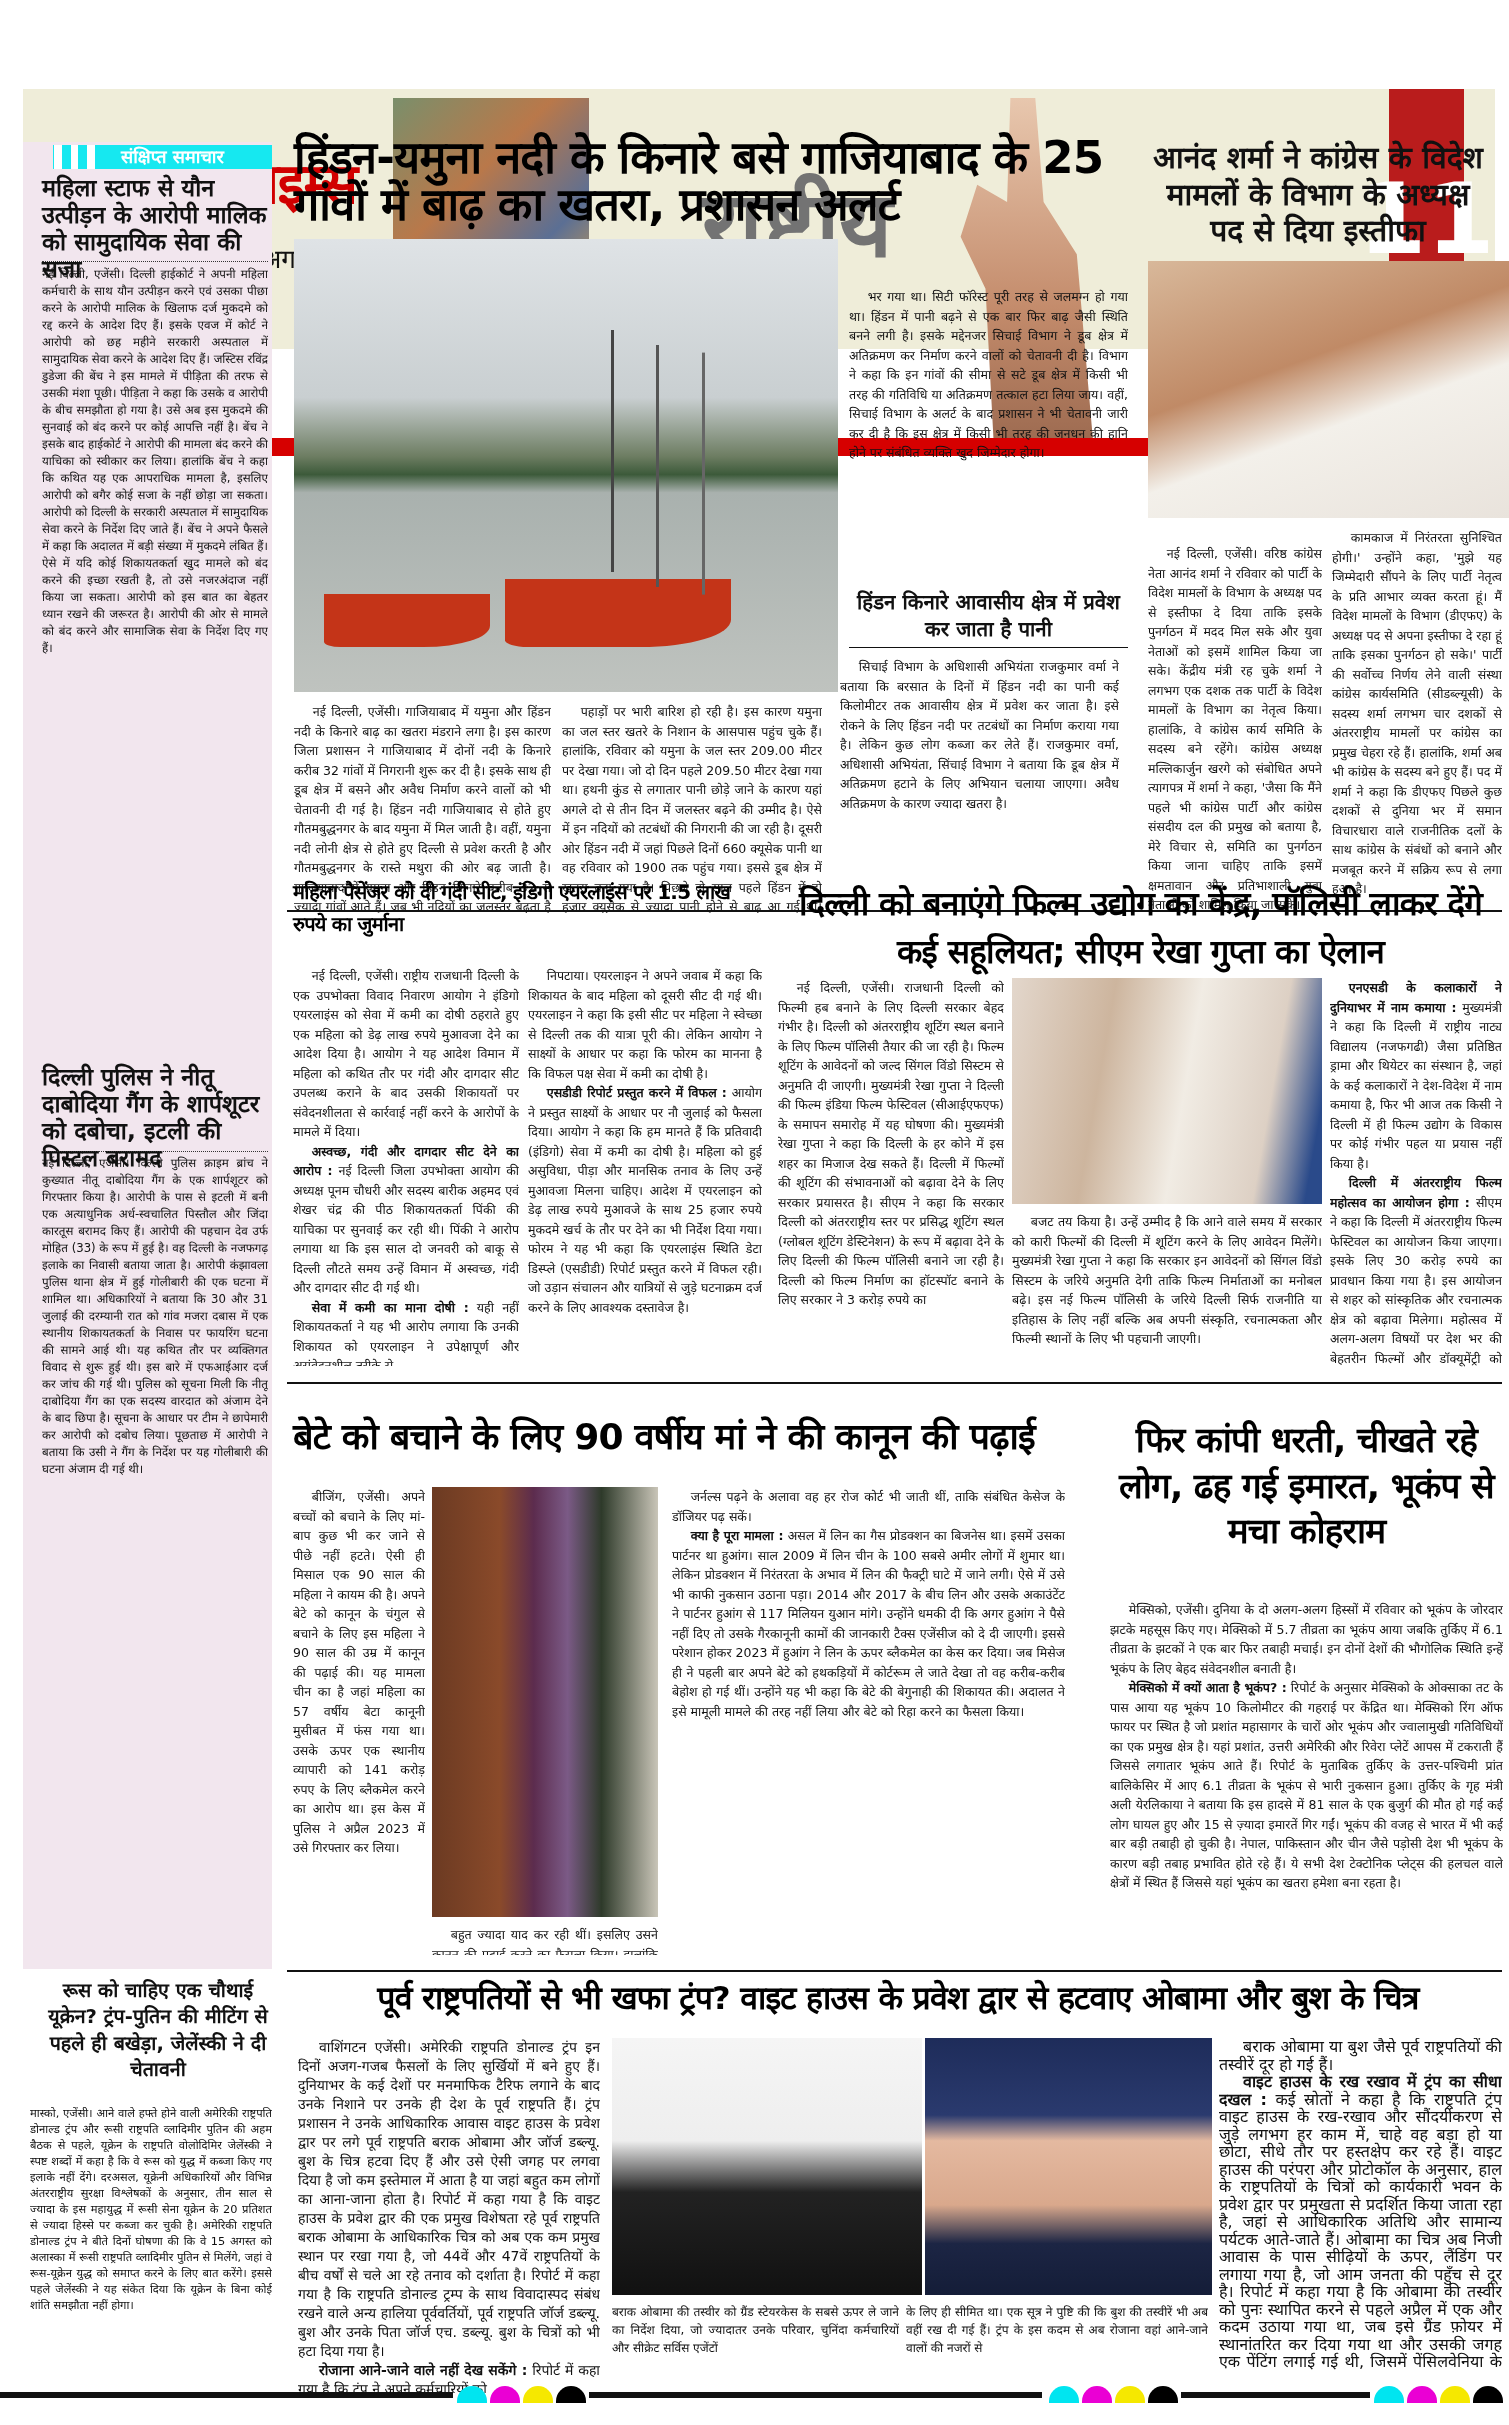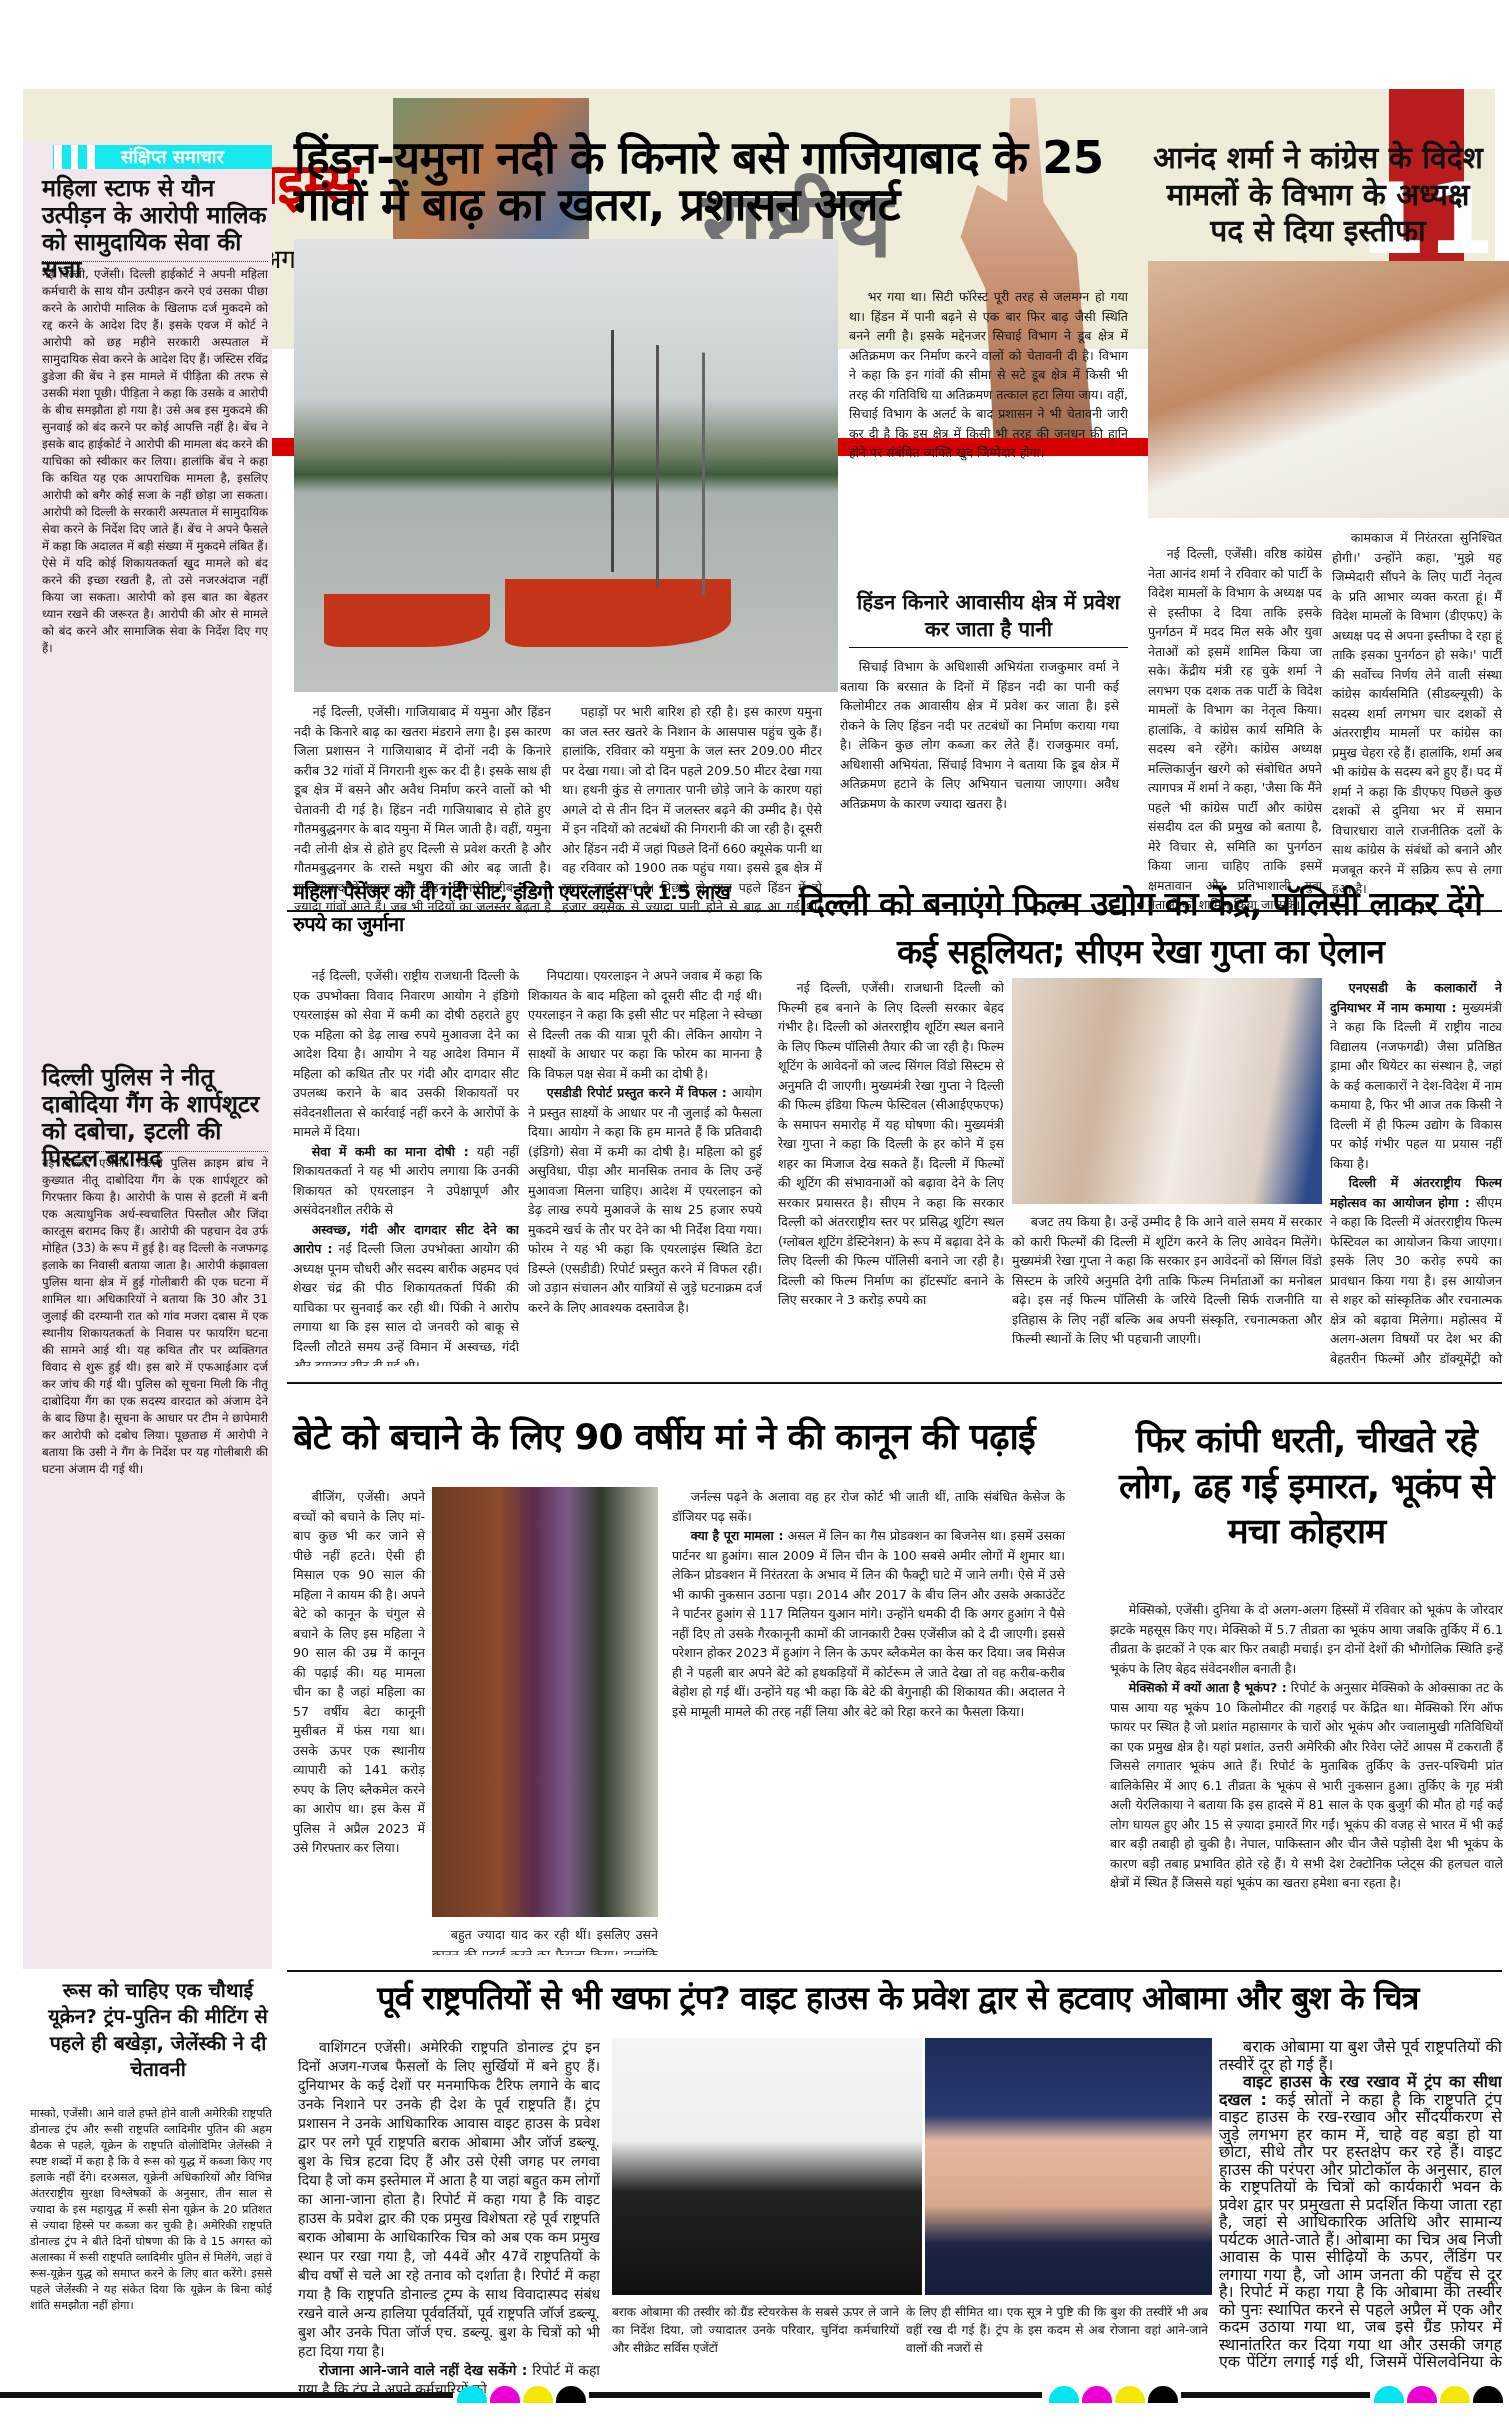--- a/index.html
+++ b/index.html
@@ -88,22 +88,22 @@
   </div>
 <div class="abs body" style="left:1332px;top:528px;width:170px;height:377px;overflow:hidden">
     <p>कामकाज में निरंतरता सुनिश्चित होगी।' उन्होंने कहा, 'मुझे यह जिम्मेदारी सौंपने के लिए पार्टी नेतृत्व के प्रति आभार व्यक्त करता हूं। मैं विदेश मामलों के विभाग (डीएफए) के अध्यक्ष पद से अपना इस्तीफा दे रहा हूं ताकि इसका पुनर्गठन हो सके।' पार्टी की सर्वोच्च निर्णय लेने वाली संस्था कांग्रेस कार्यसमिति (सीडब्ल्यूसी) के सदस्य शर्मा लगभग चार दशकों से अंतरराष्ट्रीय मामलों पर कांग्रेस का प्रमुख चेहरा रहे हैं। हालांकि, शर्मा अब भी कांग्रेस के सदस्य बने हुए हैं। पद में शर्मा ने कहा कि डीएफए पिछले कुछ दशकों से दुनिया भर में समान विचारधारा वाले राजनीतिक दलों के साथ कांग्रेस के संबंधों को बनाने और मजबूत करने में सक्रिय रूप से लगा हुआ है।</p>
   </div>
 
 <div class="abs rule" style="left:287px;top:910px;width:1215px;height:1.5px"></div>
 
 <div class="abs hl" style="left:293px;top:876px;width:468px;font-size:20px;line-height:1.6">महिला पैसेंजर को दी गंदी सीट, इंडिगो एयरलाइंस पर 1.5 लाख रुपये का जुर्माना</div>
 <div class="abs body" style="left:293px;top:966px;width:226px;height:400px;overflow:hidden">
   <p>नई दिल्ली, एजेंसी। राष्ट्रीय राजधानी दिल्ली के एक उपभोक्ता विवाद निवारण आयोग ने इंडिगो एयरलाइंस को सेवा में कमी का दोषी ठहराते हुए एक महिला को डेढ़ लाख रुपये मुआवजा देने का आदेश दिया है। आयोग ने यह आदेश विमान में महिला को कथित तौर पर गंदी और दागदार सीट उपलब्ध कराने के बाद उसकी शिकायतों पर संवेदनशीलता से कार्रवाई नहीं करने के आरोपों के मामले में दिया।</p>
+  <p><b>अस्वच्छ, गंदी और दागदार सीट देने का आरोप :</b> <span>नई दिल्ली जिला उपभोक्ता आयोग की अध्यक्ष पूनम चौधरी और सदस्य बारीक अहमद एवं शेखर चंद्र की पीठ शिकायतकर्ता पिंकी की याचिका पर सुनवाई कर रही थी। पिंकी ने आरोप लगाया था कि इस साल दो जनवरी को बाकू से दिल्ली लौटते समय उन्हें विमान में अस्वच्छ, गंदी और दागदार सीट दी गई थी।</span></p>
   <p><b>सेवा में कमी का माना दोषी :</b> <span>यही नहीं शिकायतकर्ता ने यह भी आरोप लगाया कि उनकी शिकायत को एयरलाइन ने उपेक्षापूर्ण और असंवेदनशील तरीके से</span></p>
-  <p><b>अस्वच्छ, गंदी और दागदार सीट देने का आरोप :</b> <span>नई दिल्ली जिला उपभोक्ता आयोग की अध्यक्ष पूनम चौधरी और सदस्य बारीक अहमद एवं शेखर चंद्र की पीठ शिकायतकर्ता पिंकी की याचिका पर सुनवाई कर रही थी। पिंकी ने आरोप लगाया था कि इस साल दो जनवरी को बाकू से दिल्ली लौटते समय उन्हें विमान में अस्वच्छ, गंदी और दागदार सीट दी गई थी।</span></p>
 </div>
 <div class="abs body" style="left:528px;top:966px;width:234px;height:400px;overflow:hidden">
   <p>निपटाया। एयरलाइन ने अपने जवाब में कहा कि शिकायत के बाद महिला को दूसरी सीट दी गई थी। एयरलाइन ने कहा कि इसी सीट पर महिला ने स्वेच्छा से दिल्ली तक की यात्रा पूरी की। लेकिन आयोग ने साक्ष्यों के आधार पर कहा कि फोरम का मानना है कि विफल पक्ष सेवा में कमी का दोषी है।</p>
   <p><b>एसडीडी रिपोर्ट प्रस्तुत करने में विफल :</b> <span>आयोग ने प्रस्तुत साक्ष्यों के आधार पर नौ जुलाई को फैसला दिया। आयोग ने कहा कि हम मानते हैं कि प्रतिवादी (इंडिगो) सेवा में कमी का दोषी है। महिला को हुई असुविधा, पीड़ा और मानसिक तनाव के लिए उन्हें मुआवजा मिलना चाहिए। आदेश में एयरलाइन को डेढ़ लाख रुपये मुआवजे के साथ 25 हजार रुपये मुकदमे खर्च के तौर पर देने का भी निर्देश दिया गया। फोरम ने यह भी कहा कि एयरलाइंस स्थिति डेटा डिस्प्ले (एसडीडी) रिपोर्ट प्रस्तुत करने में विफल रही। जो उड़ान संचालन और यात्रियों से जुड़े घटनाक्रम दर्ज करने के लिए आवश्यक दस्तावेज है।</span></p>
 </div>
 
 <div class="abs hl" style="left:778px;top:880px;width:725px;text-align:center;font-size:33px;line-height:1.45">दिल्ली को बनाएंगे फिल्म उद्योग का केंद्र, पॉलिसी लाकर देंगे कई सहूलियत; सीएम रेखा गुप्ता का ऐलान</div>
 <div class="abs body" style="left:778px;top:978px;width:226px;height:389px;overflow:hidden">
     <p>नई दिल्ली, एजेंसी। राजधानी दिल्ली को फिल्मी हब बनाने के लिए दिल्ली सरकार बेहद गंभीर है। दिल्ली को अंतरराष्ट्रीय शूटिंग स्थल बनाने के लिए फिल्म पॉलिसी तैयार की जा रही है। फिल्म शूटिंग के आवेदनों को जल्द सिंगल विंडो सिस्टम से अनुमति दी जाएगी। मुख्यमंत्री रेखा गुप्ता ने दिल्ली की फिल्म इंडिया फिल्म फेस्टिवल (सीआईएफएफ) के समापन समारोह में यह घोषणा की। मुख्यमंत्री रेखा गुप्ता ने कहा कि दिल्ली के हर कोने में इस शहर का मिजाज देख सकते हैं। दिल्ली में फिल्मों की शूटिंग की संभावनाओं को बढ़ावा देने के लिए सरकार प्रयासरत है। सीएम ने कहा कि सरकार दिल्ली को अंतरराष्ट्रीय स्तर पर प्रसिद्ध शूटिंग स्थल (ग्लोबल शूटिंग डेस्टिनेशन) के रूप में बढ़ावा देने के लिए दिल्ली की फिल्म पॉलिसी बनाने जा रही है। दिल्ली को फिल्म निर्माण का हॉटस्पॉट बनाने के लिए सरकार ने 3 करोड़ रुपये का</p>
   </div>

